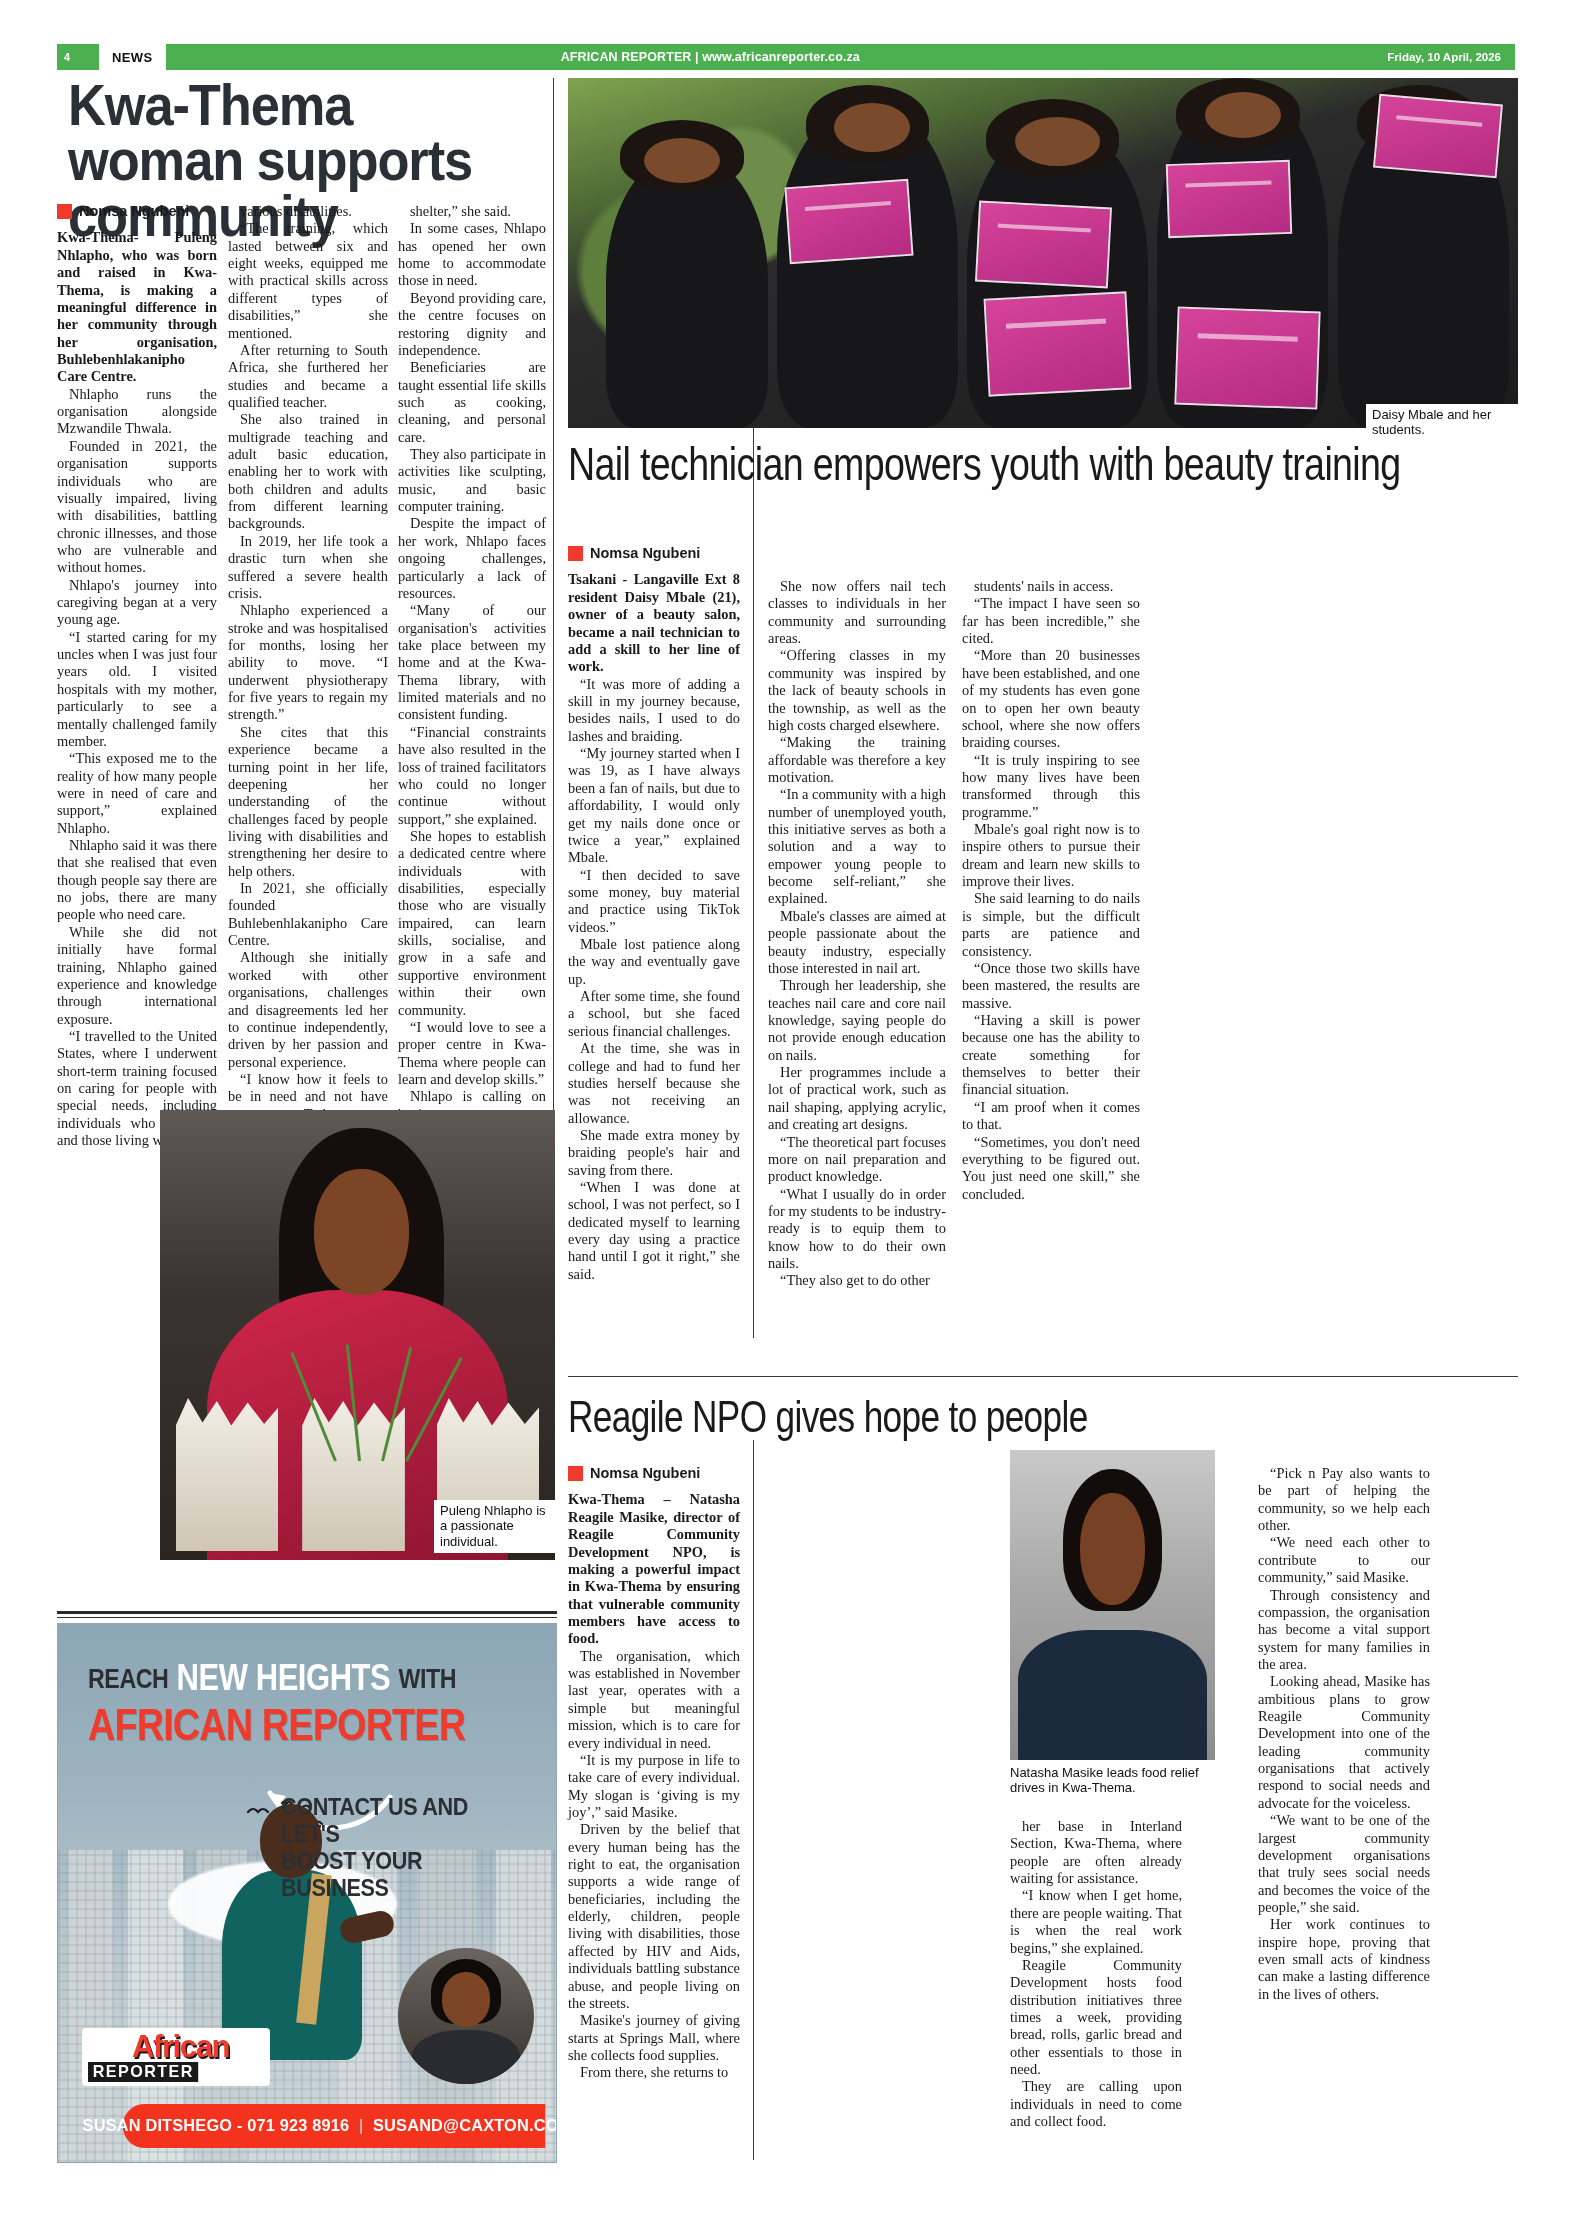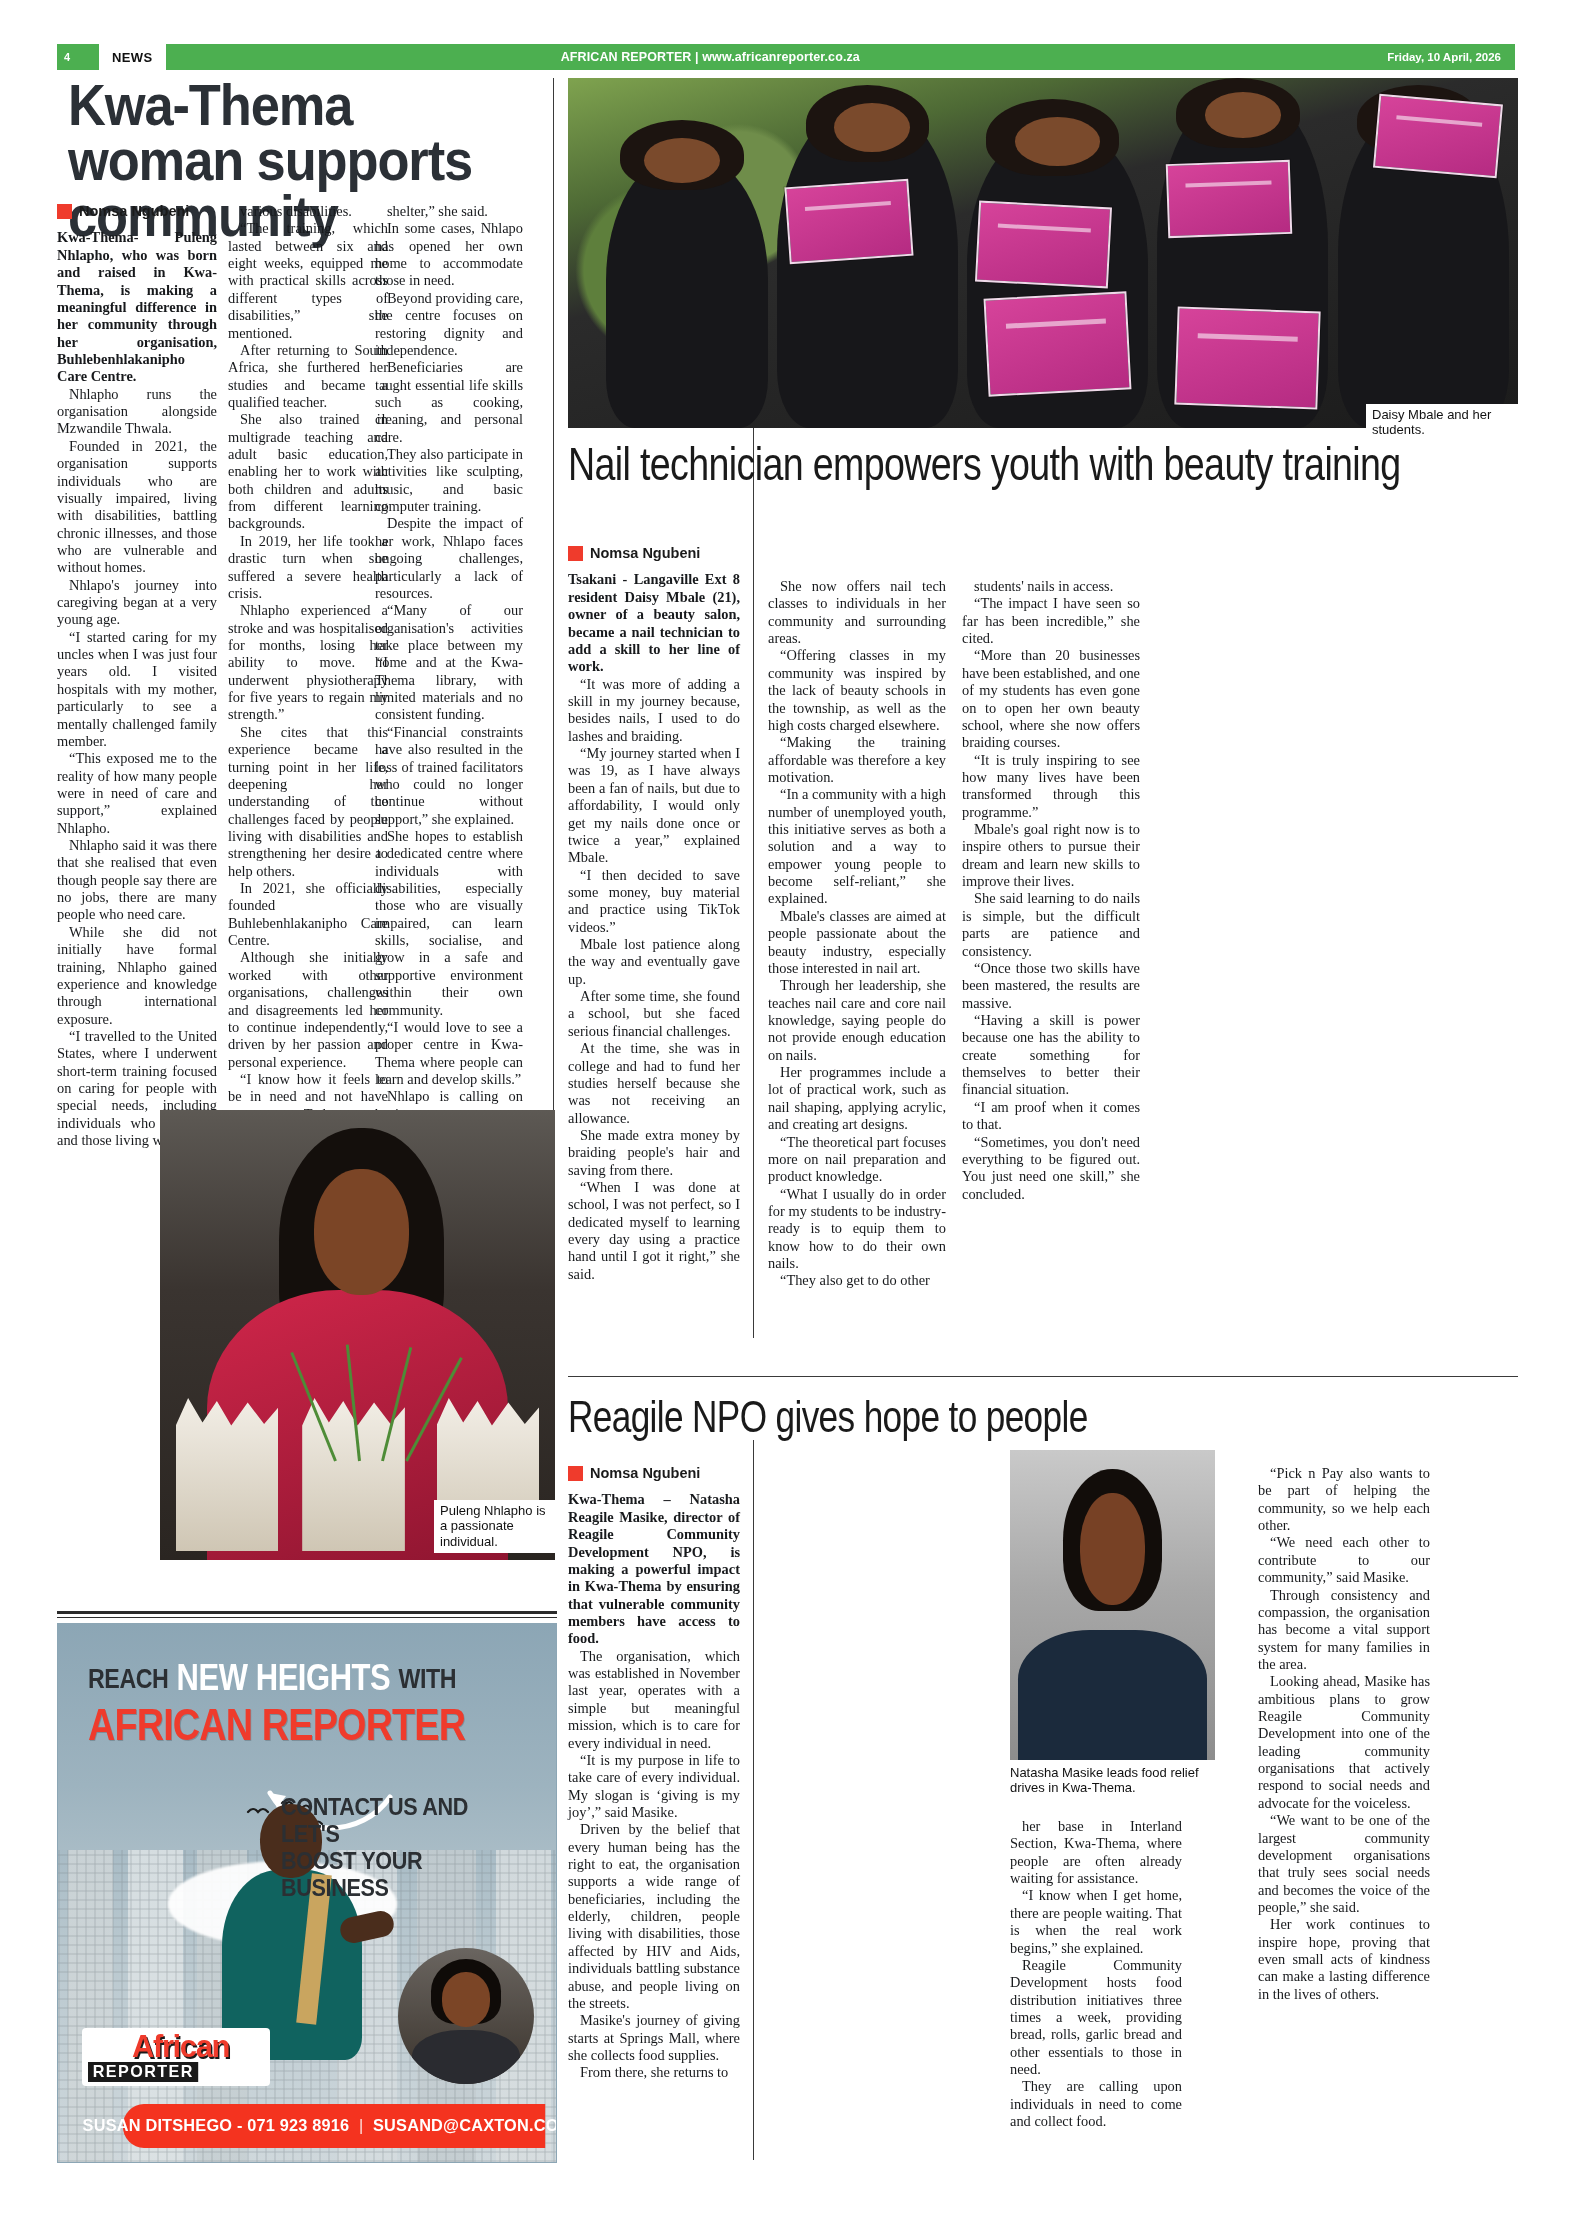--- a/index.html
+++ b/index.html
@@ -286,21 +286,21 @@
       <p>After returning to South Africa, she furthered her studies and became a qualified teacher.</p>
       <p>She also trained in multigrade teaching and adult basic education, enabling her to work with both children and adults from different learning backgrounds.</p>
       <p>In 2019, her life took a drastic turn when she suffered a severe health crisis.</p>
       <p>Nhlapho experienced a stroke and was hospitalised for months, losing her ability to move. “I underwent physiotherapy for five years to regain my strength.”</p>
       <p>She cites that this experience became a turning point in her life, deepening her understanding of the challenges faced by people living with disabilities and strengthening her desire to help others.</p>
       <p>In 2021, she officially founded Buhlebenhlakanipho Care Centre.</p>
       <p>Although she initially worked with other organisations, challenges and disagreements led her to continue independently, driven by her passion and personal experience.</p>
       <p>“I know how it feels to be in need and not have support. Today our organisation offers a wide range of services.</p>
       <p>“It supports visually impaired individuals, children living with autism, struggling families, and those without</p>
     </div>
-  <div class="col" id="m-col3" style="left:375px; top:203px; width:148px;">
+  <div class="col" id="m-col3" style="left:398px; top:203px; width:148px;">
       <p>shelter,” she said.</p>
       <p>In some cases, Nhlapo has opened her own home to accommodate those in need.</p>
       <p>Beyond providing care, the centre focuses on restoring dignity and independence.</p>
       <p>Beneficiaries are taught essential life skills such as cooking, cleaning, and personal care.</p>
       <p>They also participate in activities like sculpting, music, and basic computer training.</p>
       <p>Despite the impact of her work, Nhlapo faces ongoing challenges, particularly a lack of resources.</p>
       <p>“Many of our organisation's activities take place between my home and at the Kwa-Thema library, with limited materials and no consistent funding.</p>
       <p>“Financial constraints have also resulted in the loss of trained facilitators who could no longer continue without support,” she explained.</p>
       <p>She hopes to establish a dedicated centre where individuals with disabilities, especially those who are visually impaired, can learn skills, socialise, and grow in a safe and supportive environment within their own community.</p>
       <p>“I would love to see a proper centre in Kwa-Thema where people can learn and develop skills.”</p>

